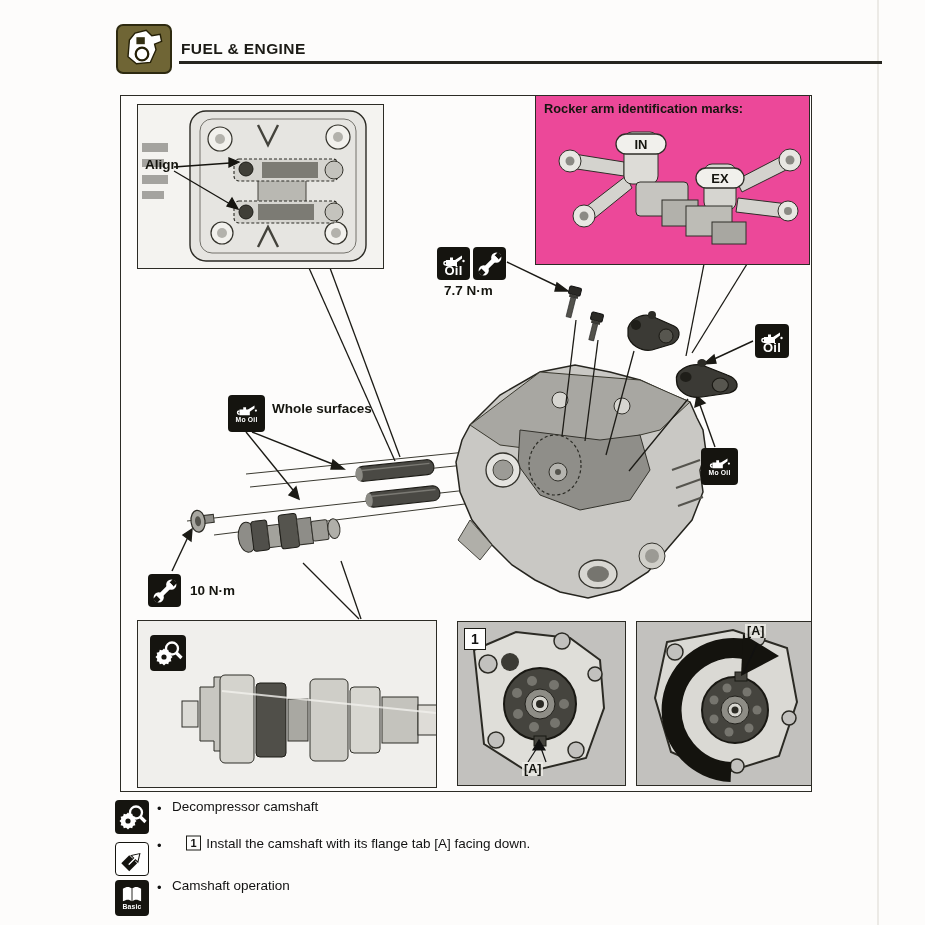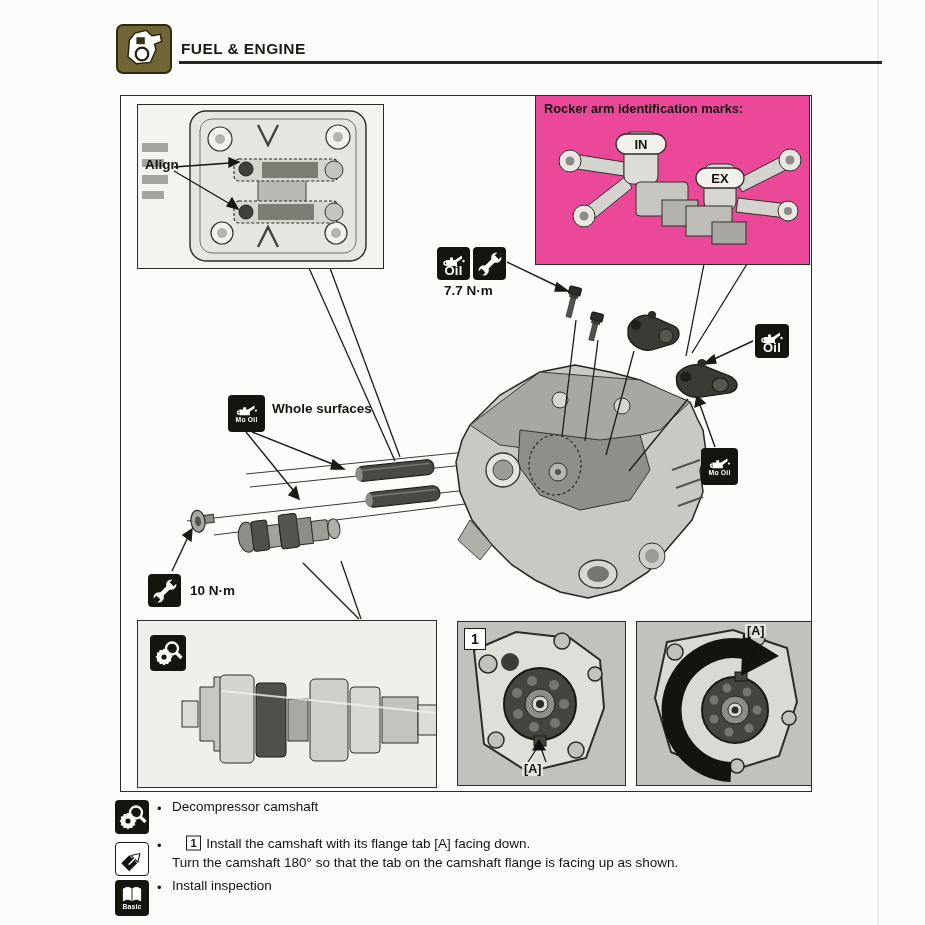--- a/index.html
+++ b/index.html
@@ -421,26 +421,25 @@
         <polygon points="13,14 22,23 13,32 4,23" fill="#14130f"></polygon>
         <g stroke="#14130f" stroke-width="1.2" fill="#fff">
           <path d="M11,24 L18,17 L15.2,14.2 L25,12 L22.8,21.8 L20,19 L13,26 Z"></path>
         </g>
       </svg>
   </div>
   <div class="abs bullet z3" style="left:157px;top:838px;">•</div>
   <div class="abs note z3" style="left:172px;top:836px;margin-left:14px;">
     <span class="keycap">1</span><span>Install the camshaft with its flange tab [A] facing down.</span>
   </div>
-  <div class="abs note z3" style="left:172px;top:855px;">Turn the camshaft 180° so that the tab on the camshaft flange is facing up as shown.</div>
 
   <div class="abs ibox z3" style="left:115px;top:880px;width:34px;height:36px;">
     <svg width="26" height="20" viewBox="0 0 28 22">
         <path fill="#fff" d="M4 4 C8 1.5 11 1.5 14 4 L14 18 C11 15.5 8 15.5 4 18 Z"></path>
         <path fill="#fff" d="M24 4 C20 1.5 17 1.5 14 4 L14 18 C17 15.5 20 15.5 24 18 Z"></path>
         <line x1="14" y1="4" x2="14" y2="18" stroke="#15140f" stroke-width="1"></line>
       </svg>
     <div class="cap" style="font-size:6.8px;">Basic</div>
   </div>
   <div class="abs bullet z3" style="left:157px;top:880px;">•</div>
-  <div class="abs note z3" style="left:172px;top:878px;">Install inspection</div>
+  <div class="abs note z3" style="left:172px;top:878px;">Camshaft operation</div>
 
 </div>
 
 </body></html>

